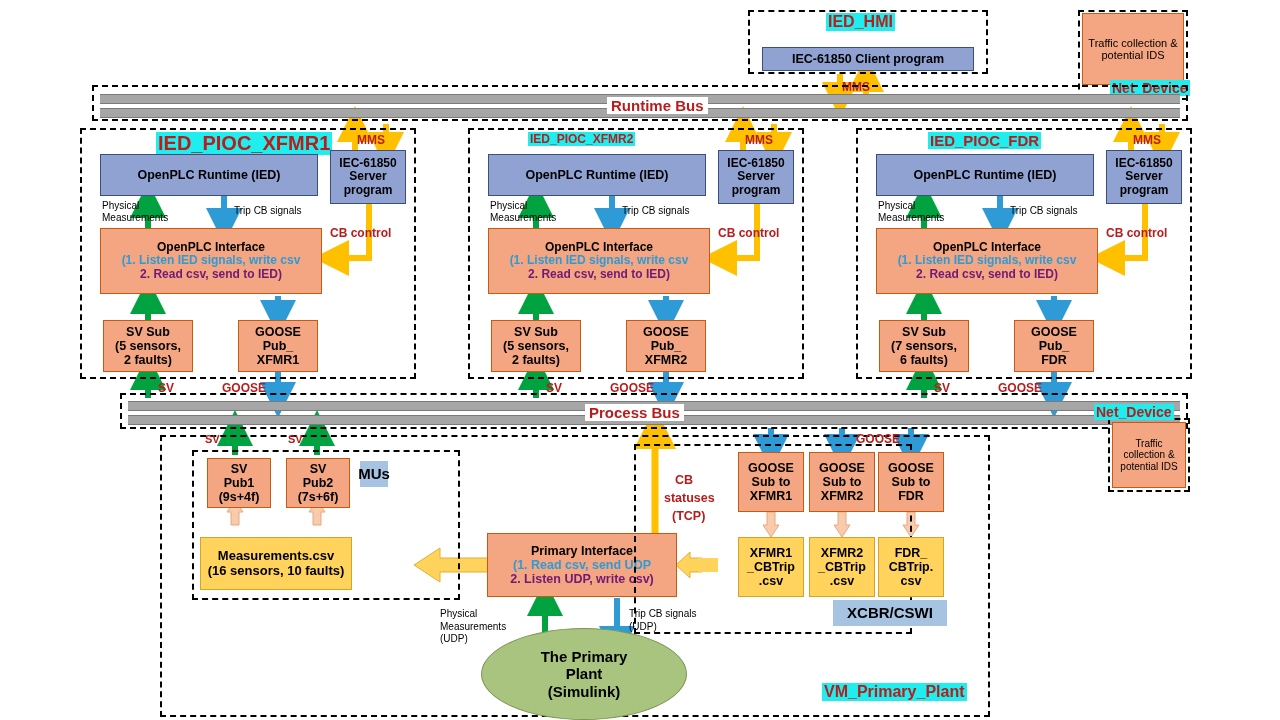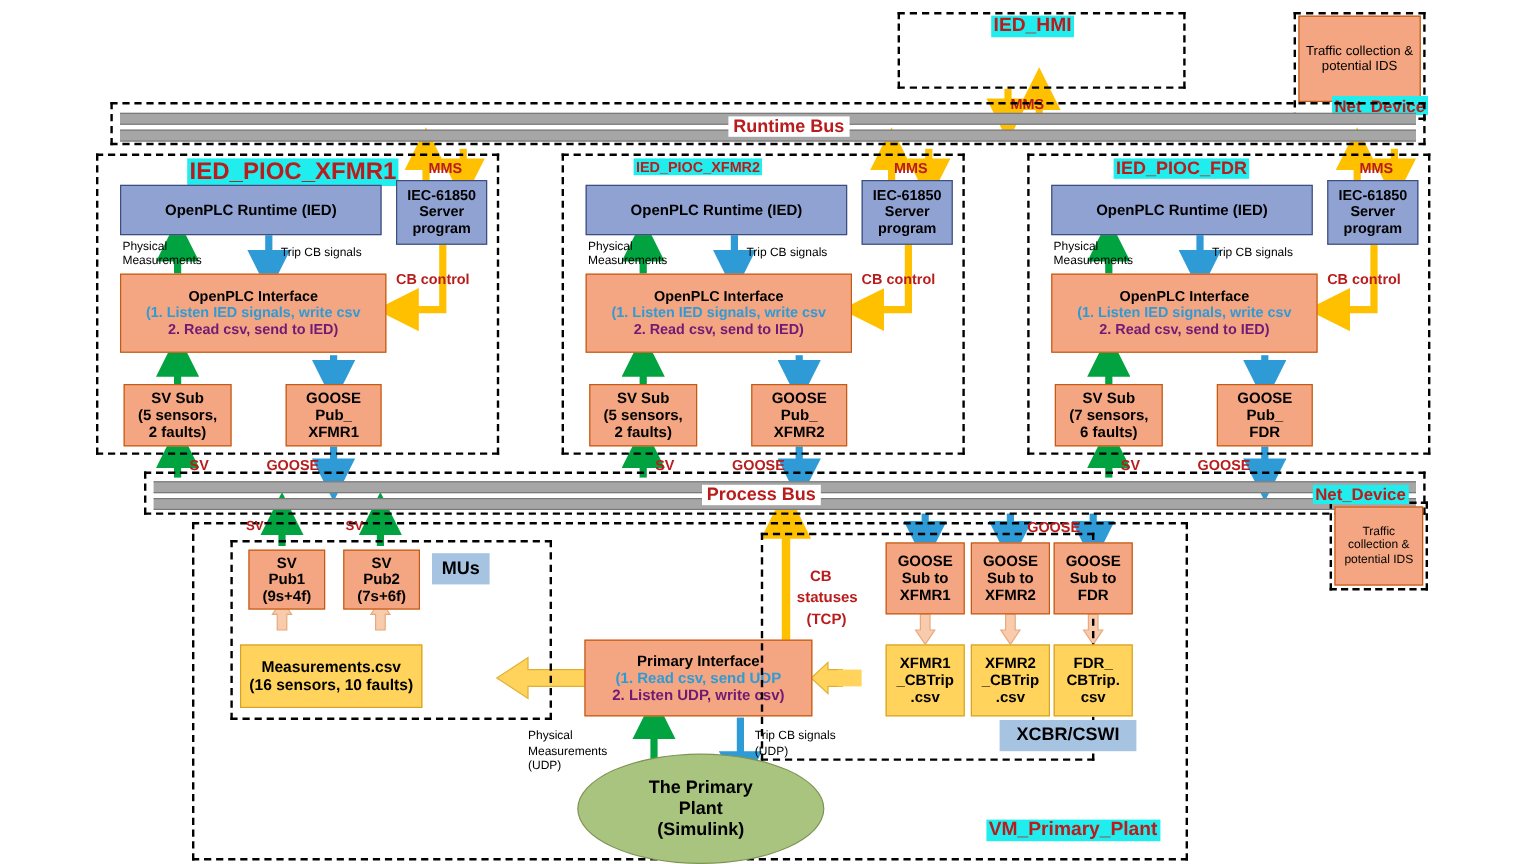--- a/index.html
+++ b/index.html
@@ -139,20 +139,23 @@
       <path d="M313,525 L321,525 L321,512 L325,512 L317,500 L309,512 L313,512 Z" fill="#F8CBAD" stroke="#E8A87C" stroke-width="1"></path>
 
       <path d="M767,512 L775,512 L775,525 L779,525 L771,537 L763,525 L767,525 Z" fill="#F8CBAD" stroke="#E8A87C" stroke-width="1"></path>
       <path d="M838,512 L846,512 L846,525 L850,525 L842,537 L834,525 L838,525 Z" fill="#F8CBAD" stroke="#E8A87C" stroke-width="1"></path>
       <path d="M907,512 L915,512 L915,525 L919,525 L911,537 L903,525 L907,525 Z" fill="#F8CBAD" stroke="#E8A87C" stroke-width="1"></path>
     </g>
   </svg>
 
   <div class="dash" style="left:748px;top:10px;width:240px;height:64px;"></div>
   <div class="lbl cyan" style="left:826px;top:13px;font-size:16px;">IED_HMI</div>
+  <div class="box box-blue" style="left:762px;top:47px;width:212px;height:24px;font-size:12.5px;">
+    <span>IEC-61850 Client program</span>
+  </div>
   <div class="lbl" style="left:842px;top:80px;font-size:12px;">MMS</div>
 
   <div class="dash" style="left:1078px;top:10px;width:110px;height:90px;"></div>
   <div class="box box-salmon" style="left:1082px;top:13px;width:102px;height:72px;font-weight:normal;font-size:11px;">
     <span style="padding:0 4px;">Traffic collection &amp; potential IDS</span>
   </div>
   <div class="lbl cyan" style="left:1110px;top:80px;font-size:14px;">Net_Device</div>
 
   <div class="dash" style="left:92px;top:85px;width:1096px;height:36px;"></div>
   <div class="bus-bar" style="left:100px;top:94px;width:1080px;height:8px;"></div>
@@ -263,21 +266,21 @@
   <div class="dash" style="left:1108px;top:418px;width:82px;height:74px;"></div>
   <div class="box box-salmon" style="left:1112px;top:422px;width:74px;height:66px;font-weight:normal;font-size:10px;">
     <span style="padding:0 3px;">Traffic collection &amp; potential IDS</span>
   </div>
   <div class="lbl cyan" style="left:1094px;top:404px;font-size:14px;">Net_Device</div>
 
   <div class="dash" style="left:160px;top:435px;width:830px;height:282px;"></div>
   <div class="lbl cyan" style="left:822px;top:683px;font-size:16px;">VM_Primary_Plant</div>
 
   <div class="dash" style="left:192px;top:450px;width:268px;height:150px;"></div>
-  <div class="box box-lblue" style="left:360px;top:461px;width:48px;height:26px;font-size:15px;">
+  <div class="box box-lblue" style="left:360px;top:461px;width:28px;height:26px;font-size:15px;">
     <span>MUs</span>
   </div>
   <div class="lbl" style="left:205px;top:433px;font-size:11px;">SV</div>
   <div class="lbl" style="left:288px;top:433px;font-size:11px;">SV</div>
   <div class="box box-salmon" style="left:207px;top:458px;width:64px;height:50px;font-size:12.5px;">
     <span>SV</span>
     <span>Pub1</span>
     <span>(9s+4f)</span>
   </div>
   <div class="box box-salmon" style="left:286px;top:458px;width:64px;height:50px;font-size:12.5px;">

